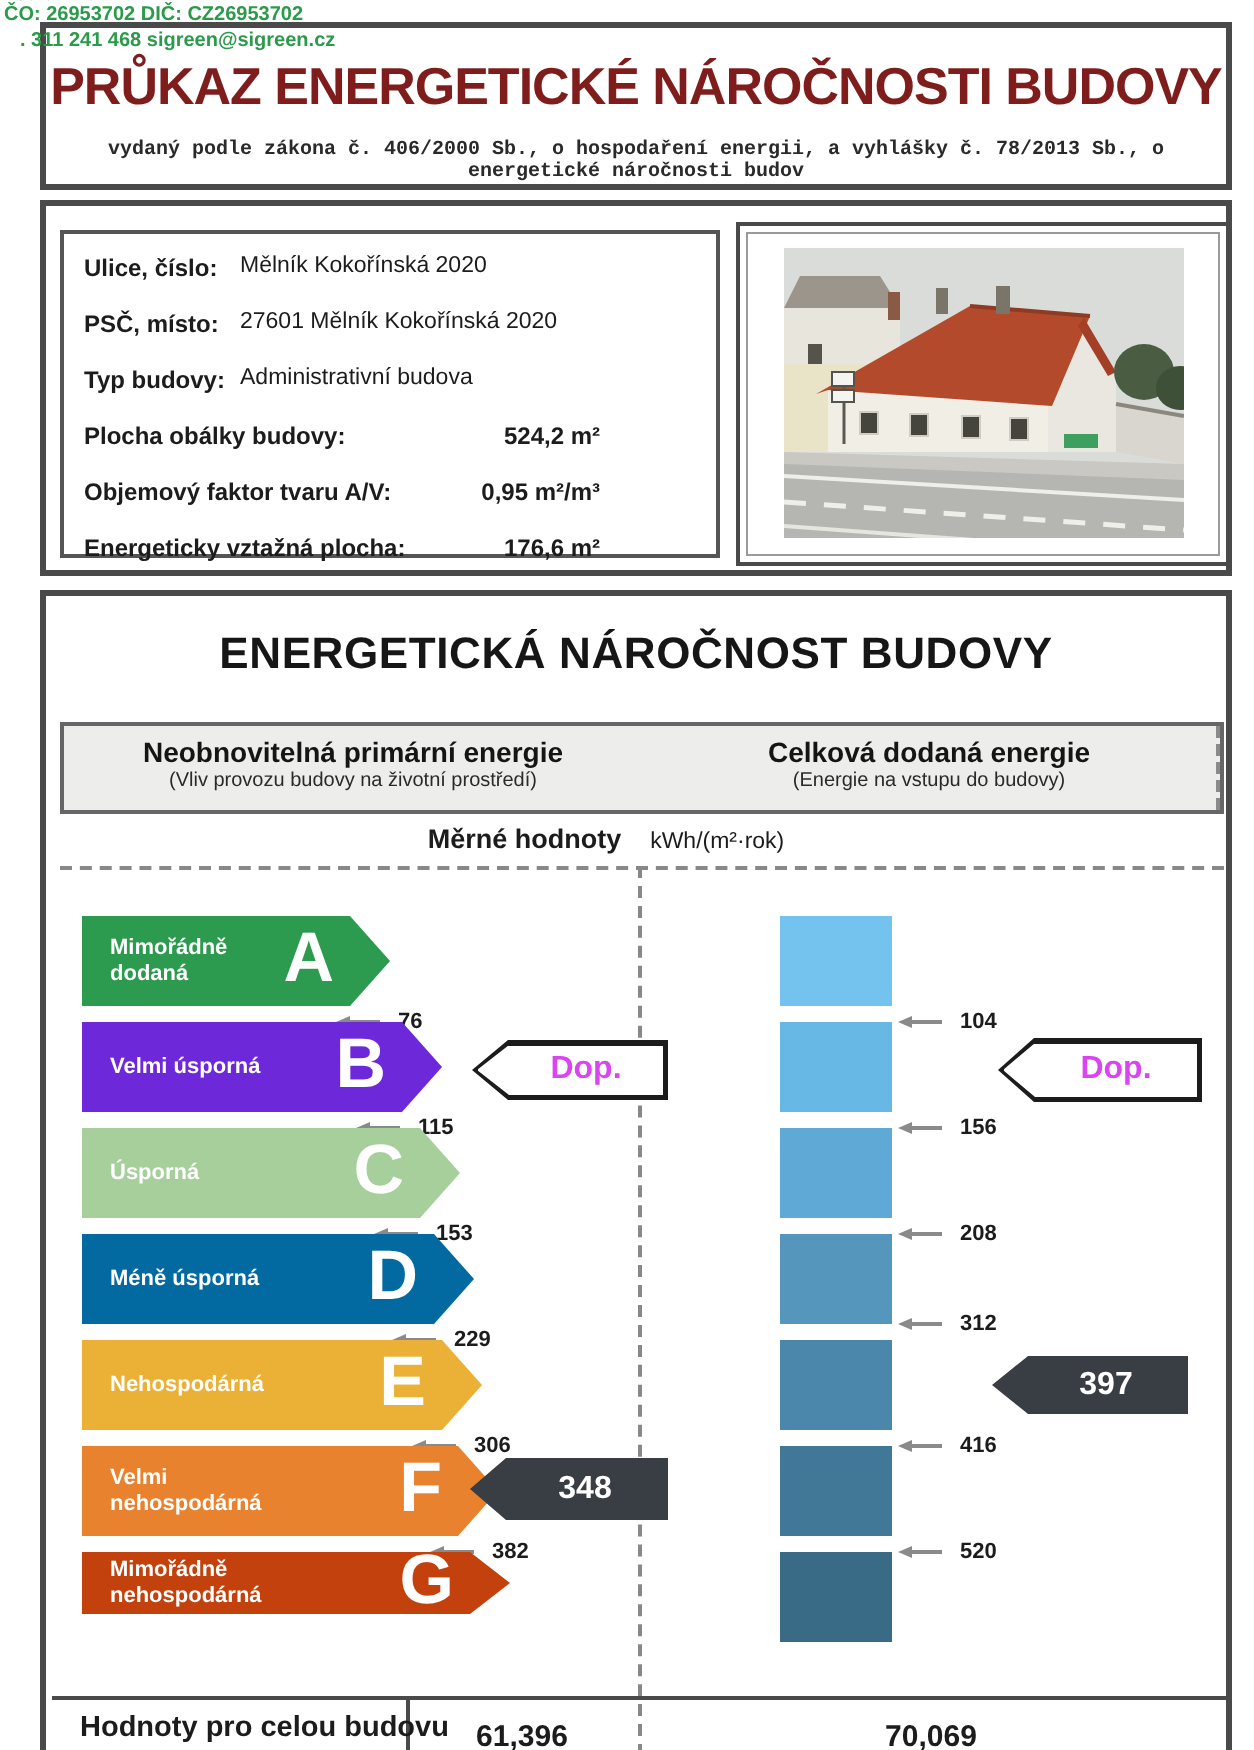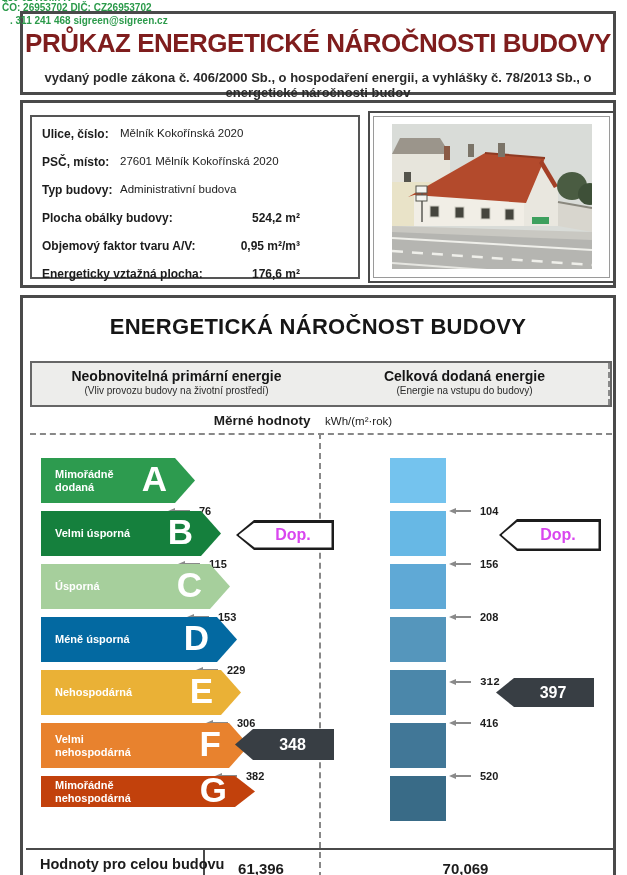--- a/index.html
+++ b/index.html
@@ -12,21 +12,21 @@
   .lh0{position:absolute;top:-8px;left:0;font-size:10px;font-weight:bold;white-space:nowrap;}
   .lh1{position:absolute;top:2px;left:0;font-size:10px;font-weight:bold;white-space:nowrap;}
   .lh2{position:absolute;top:15px;left:8px;font-size:10px;font-weight:bold;white-space:nowrap;}
 
   
   .frame{position:absolute;border:3px solid #4a4a4a;background:#fff;}
   .title-box{left:20px;top:11px;width:596px;height:84px;}
   .doc-title{position:absolute;left:0;top:14px;width:100%;text-align:center;
              font-size:26px;font-weight:bold;letter-spacing:-0.5px;color:#7f1d1d;}
   .doc-sub{position:absolute;left:0;top:56px;width:100%;text-align:center;
-           font-size:13px;font-weight:bold;color:#2a2a2a;}
+           font-size:10px;font-weight:bold;color:#2a2a2a;font-family:Liberation Mono, monospace;}
 
   .info-box{left:20px;top:100px;width:596px;height:188px;}
   .fields-box{position:absolute;left:7px;top:12px;width:330px;height:164px;border:2px solid #555;}
   .f-row{position:absolute;left:0;width:100%;height:18px;}
   .f-label{position:absolute;left:10px;font-size:12px;font-weight:bold;white-space:nowrap;}
   .f-val{position:absolute;left:88px;font-size:11.5px;white-space:nowrap;}
   .f-val-r{position:absolute;left:150px;width:118px;text-align:right;font-size:12px;font-weight:bold;white-space:nowrap;}
 
   .photo-frame{position:absolute;left:345px;top:8px;width:247px;height:172px;border:2px solid #4a4a4a;background:#fff;}
   .photo-inner{position:absolute;inset:3px;border:1px solid #9a9a9a;}
@@ -198,21 +198,21 @@
     <div id="bands">
         <div class="band" style="top: 160px; width: 154px; height: 45px; background: rgb(45, 155, 79);">
           <div class="band-label">Mimořádně dodaná</div>
           <div class="band-letter">A</div>
         </div>
         <div class="tick" style="left: 145px; top: 207px;">
           <div class="tick-head"></div>
           <div class="tick-line"></div>
           <div class="tick-num">76</div>
         </div>
-        <div class="band" style="top: 213px; width: 180px; height: 45px; background: #15803d;">
+        <div class="band" style="top: 213px; width: 180px; height: 45px; background: #6d28d9;">
           <div class="band-label">Velmi úsporná</div>
           <div class="band-letter">B</div>
         </div>
         <div class="tick" style="left: 155px; top: 260px;">
           <div class="tick-head"></div>
           <div class="tick-line"></div>
           <div class="tick-num">115</div>
         </div>
         <div class="band" style="top: 266px; width: 189px; height: 45px; background: rgb(166, 207, 156);">
           <div class="band-label">Úsporná</div>
@@ -271,21 +271,21 @@
         <div class="tick" style="left: 426px; top: 260px;">
           <div class="tick-head"></div>
           <div class="tick-line"></div>
           <div class="tick-num">156</div>
         </div>
         <div class="tick" style="left: 426px; top: 313px;">
           <div class="tick-head"></div>
           <div class="tick-line"></div>
           <div class="tick-num">208</div>
         </div>
-        <div class="tick" style="left: 426px; top: 378px; font-family: Liberation Mono, monospace;">
+        <div class="tick" style="left: 426px; top: 358px;">
           <div class="tick-head"></div>
           <div class="tick-line"></div>
           <div class="tick-num">312</div>
         </div>
         <div class="tick" style="left: 426px; top: 419px;">
           <div class="tick-head"></div>
           <div class="tick-line"></div>
           <div class="tick-num">416</div>
         </div>
         <div class="tick" style="left: 426px; top: 472px;">

